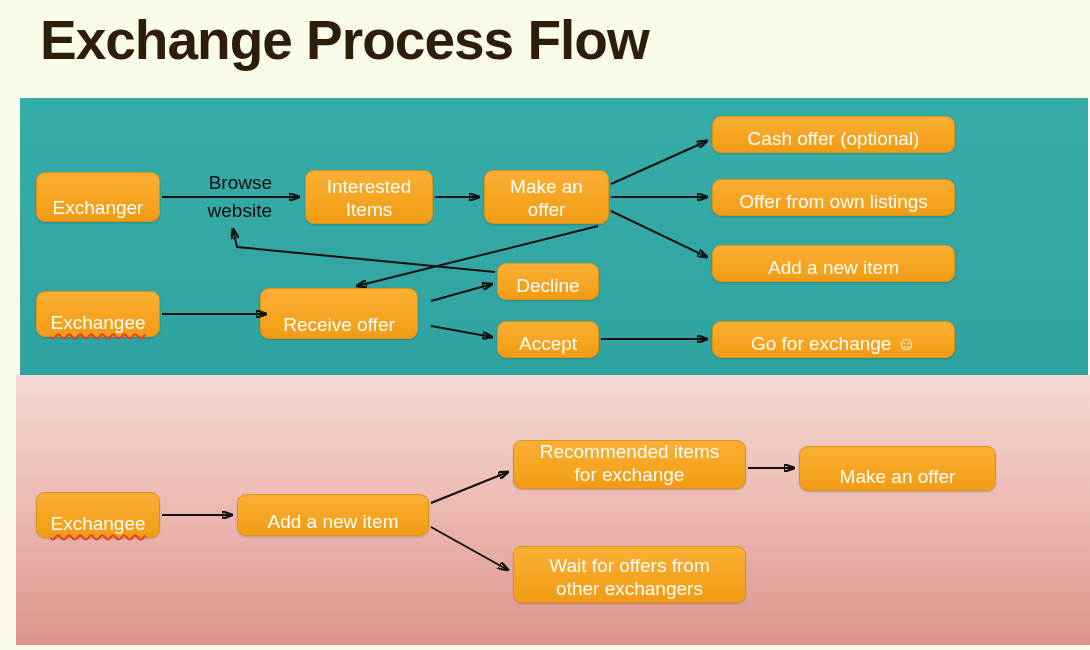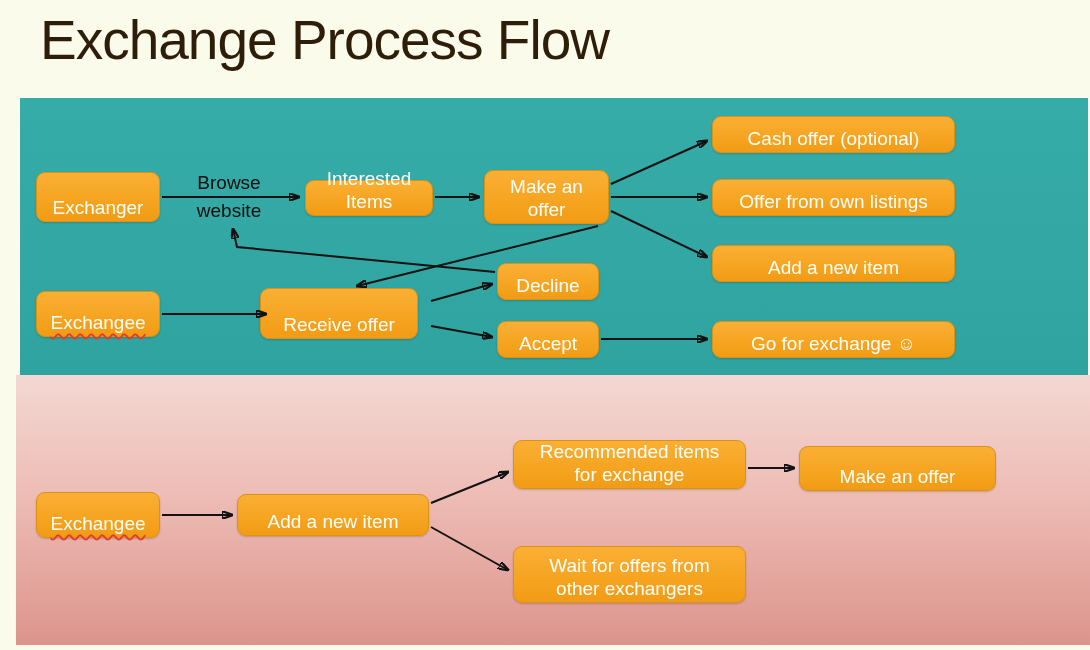--- a/index.html
+++ b/index.html
@@ -3,57 +3,57 @@
 <meta charset="utf-8">
 <style>
   html,body{margin:0;padding:0;}
   body{background:#fbfbec;}
   #canvas{
     position:relative;width:1090px;height:650px;overflow:hidden;
     background:#fbfbec;font-family:"Liberation Sans",sans-serif;
   }
   .page-title{
     position:absolute;left:40px;top:8px;
-    font-size:55px;font-weight:normal;letter-spacing:-1px;
+    font-size:55px;font-weight:bold;letter-spacing:-1px;
     color:#2e1d08;
   }
   .panel{position:absolute;}
   .panel-top{left:20px;top:98px;width:1068px;height:277px;background:linear-gradient(180deg,#36aca9,#2fa39f);}
   .panel-bottom{left:16px;top:375px;width:1074px;height:270px;background:linear-gradient(180deg,#f4d8d3 0%,#edbcb5 45%,#dc948c 100%);}
   .node{
     position:absolute;box-sizing:border-box;
     background:linear-gradient(180deg,#faaf35 0%,#f5a31e 65%,#f19b16 100%);
     border:1px solid #dd9212;border-radius:9px;
     color:#fffefa;display:flex;align-items:flex-end;justify-content:center;
     text-align:center;font-size:19px;line-height:1.18;padding:2px 8px;
     box-shadow:0 1px 2px rgba(0,0,0,.18);
   }
   .node.pad-wide{padding:2px 22px;}
   .misspelled{text-decoration:underline wavy #e43a2e 1.5px;text-underline-offset:4px;}
   .edge-label{
     position:absolute;left:186px;top:169px;width:86px;
-    text-align:center;font-size:19px;line-height:1.45;color:#0e0e0e;
+    text-align:right;font-size:19px;line-height:1.45;color:#0e0e0e;
   }
   #arrows{position:absolute;left:0;top:0;pointer-events:none;}
   #arrows path, #arrows line{stroke:#121212;stroke-width:2;fill:none;}
 </style>
 </head>
 <body>
 
 <div id="canvas">
 
   <div class="page-title">Exchange Process Flow</div>
 
   <div class="panel panel-top"></div>
   <div class="panel panel-bottom"></div>
 
   <div class="node" style="left:36px;top:172px;width:124px;height:50px">
     <span>Exchanger</span>
   </div>
-  <div class="node" style="left:305px;top:180px;width:128px;height:36px">
+  <div class="node" style="left:305px;top:170px;width:128px;height:54px">
     <span>Interested Items</span>
   </div>
   <div class="node" style="left:484px;top:170px;width:125px;height:54px">
     <span>Make an offer</span>
   </div>
   <div class="node" style="left:712px;top:116px;width:243px;height:37px">
     <span>Cash offer (optional)</span>
   </div>
   <div class="node" style="left:712px;top:179px;width:243px;height:37px">
     <span>Offer from own listings</span>

